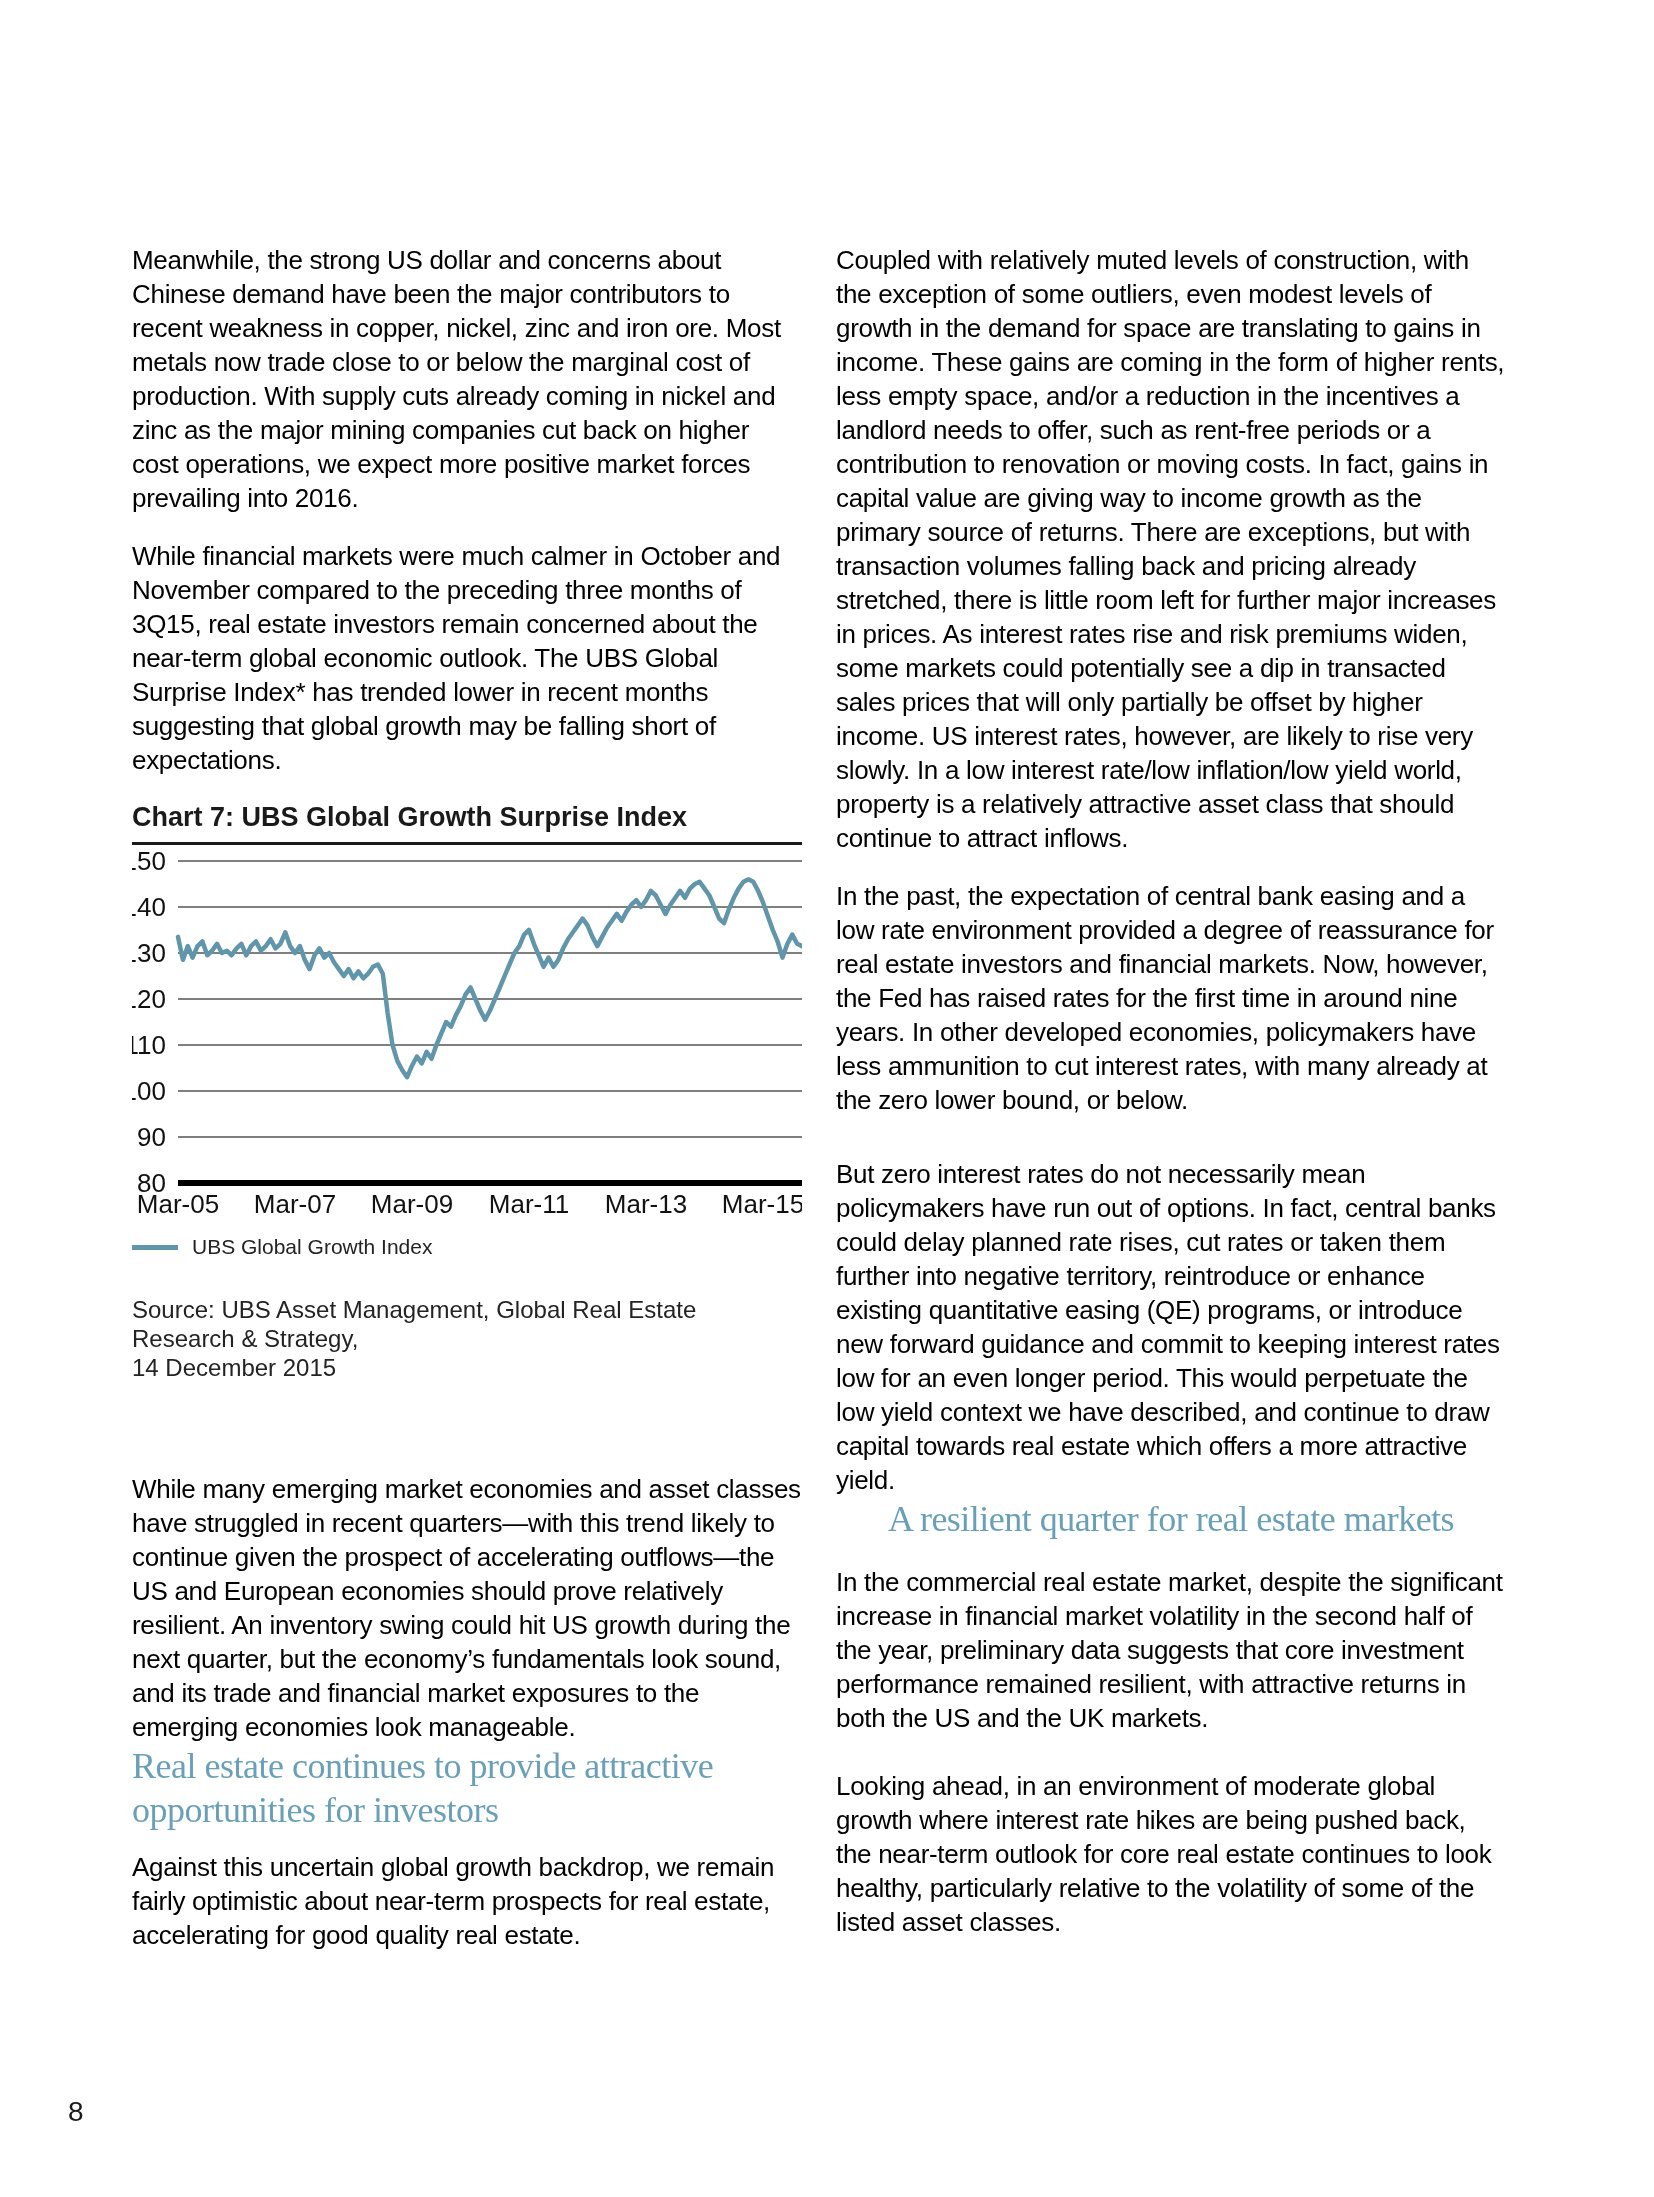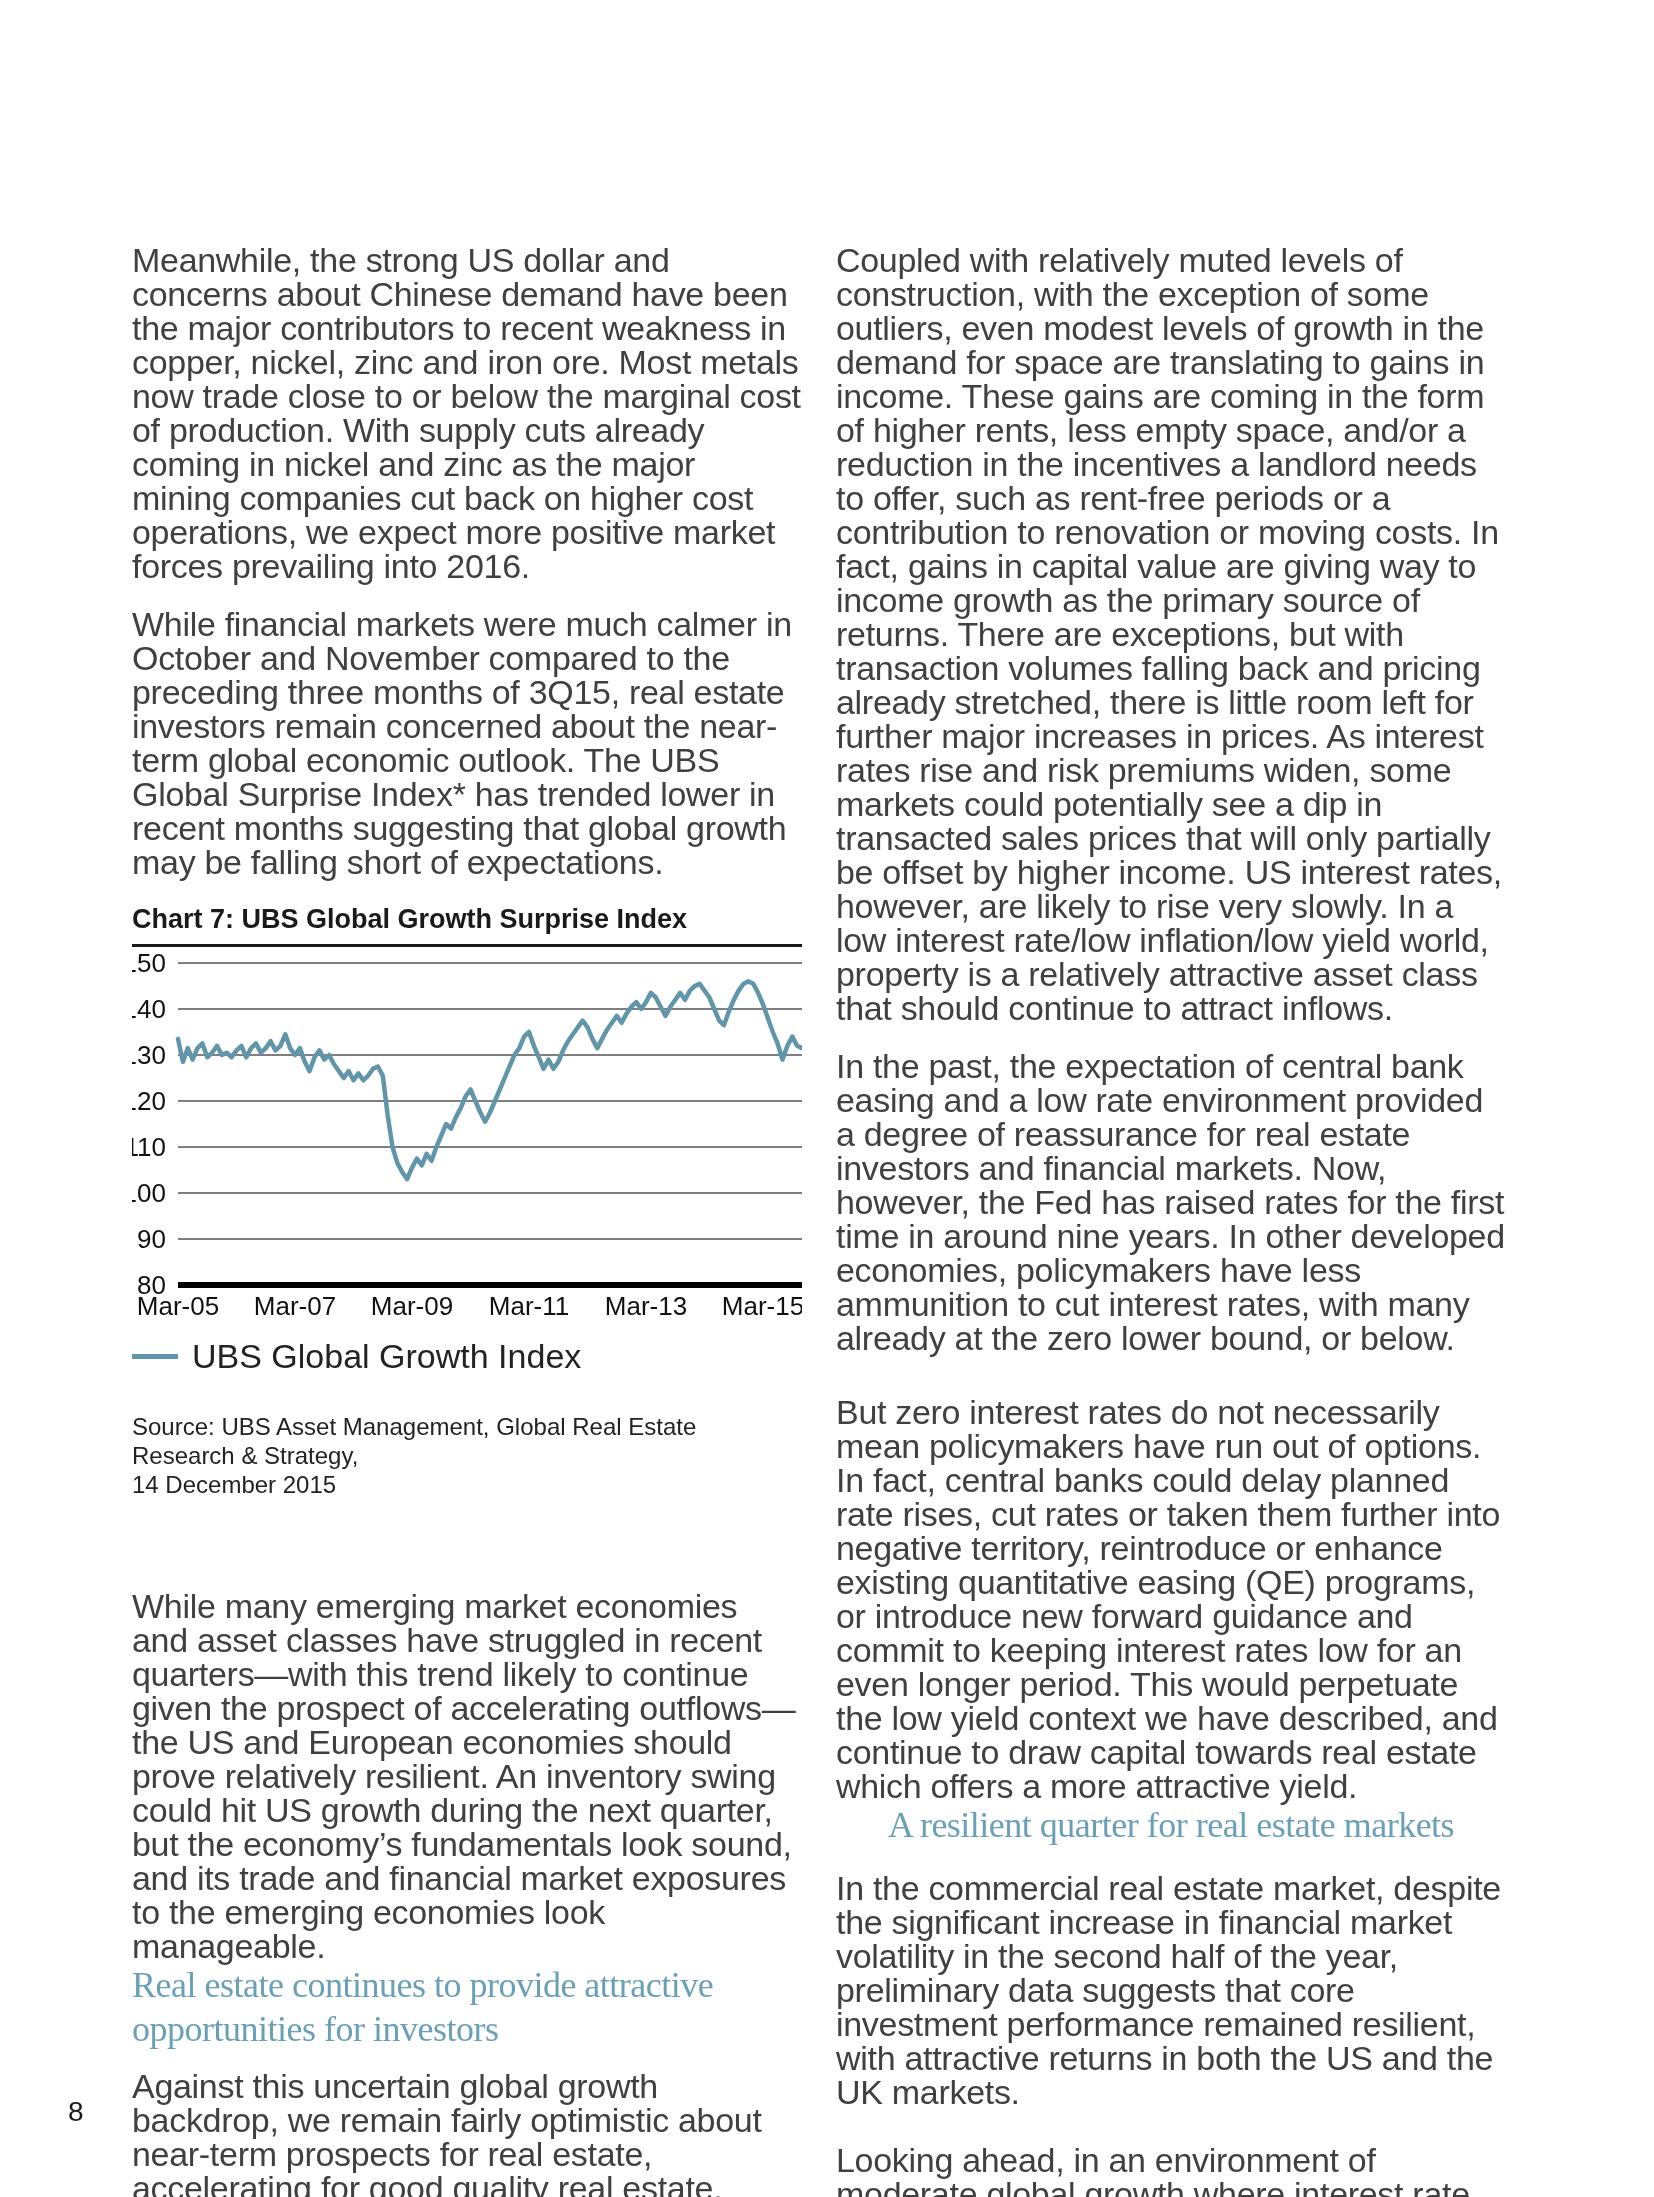--- a/index.html
+++ b/index.html
@@ -1,39 +1,39 @@
 <!DOCTYPE html>
 <html><head>
 <meta charset="utf-8">
 <style>
   html,body{margin:0;padding:0;background:#ffffff;}
   .page{position:relative;width:1654px;height:2197px;background:#ffffff;overflow:hidden;
         font-family:"Liberation Sans",sans-serif;color:#232323;}
   .col{position:absolute;top:243px;width:670px;}
   .col-left{left:132px;}
   .col-right{left:836px;}
-  .body-p{font-size:34px;line-height:34px;letter-spacing:-0.3px;margin:0;
-          font-weight:400;color:#404040;} .sp-40{margin-top:40px;}
+  .body-p{font-size:26px;line-height:34px;letter-spacing:-0.3px;margin:0;
+          font-weight:400;color:#000000;} .sp-40{margin-top:40px;}
   .sp-34{margin-top:34px;} .sp-18{margin-top:18px;} .sp-58{margin-top:90px;}
   h2.section{font-family:"Liberation Serif","DejaVu Serif",serif;font-stretch:condensed;
              font-weight:400;color:#6aa0b7;font-size:36px;line-height:44px;
              letter-spacing:-0.5px;margin:0;}
   .h-re{margin-top:42px;}
   .h-opp{margin-top:44px;}
   .h-chg{margin-top:44px;}
   .h-res{margin-top:42px;text-align:center;}
   .p-after-h{margin-top:24px;}
   .chart-block{margin-top:24px;}
   .chart-title{font-size:27px;font-weight:700;color:#1a1a1a;line-height:32px;margin:0;}
   .chart-rule{border:none;border-top:3px solid #1a1a1a;margin:9px 0 0 0;}
   svg.chart{display:block;margin-top:2px;}
   svg.chart text{font-family:"Liberation Sans",sans-serif;font-size:26px;fill:#111;}
   .legend-row{display:flex;align-items:center;margin-top:16px;}
   .legend-swatch{width:46px;height:5px;background:#6095aa;margin-right:14px;flex:none;}
-  .legend-label{font-size:34px;color:#232323;}
+  .legend-label{font-size:21px;color:#232323;}
   .source{margin-top:36px;font-size:24px;line-height:29px;color:#232323;}
   .page-number{position:absolute;left:68px;top:2096px;font-size:28px;color:#1a1a1a;}
 </style>
 </head>
 <body>
 
 <div class="page">
 
   <div class="col col-left">
     <p class="body-p">Meanwhile, the strong US dollar and concerns about Chinese demand have been the major contributors to recent weakness in copper, nickel, zinc and iron ore. Most metals now trade close to or below the marginal cost of production. With supply cuts already coming in nickel and zinc as the major mining companies cut back on higher cost operations, we expect more positive market forces prevailing into 2016.</p>

